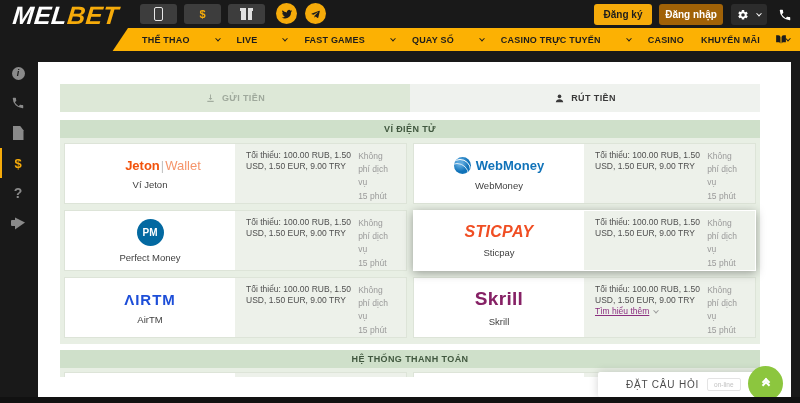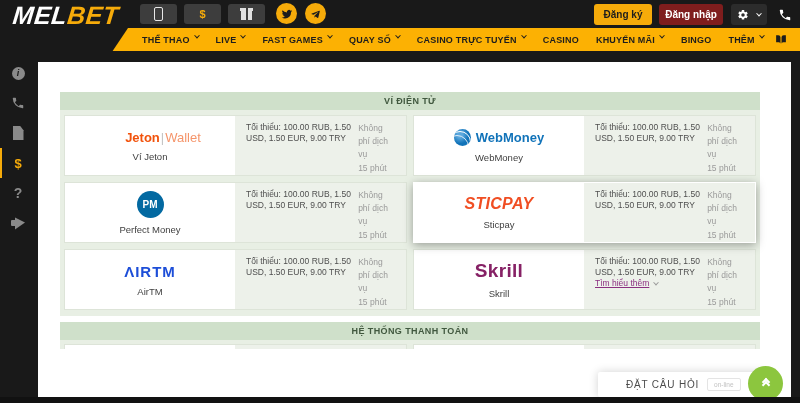--- a/index.html
+++ b/index.html
@@ -19,33 +19,33 @@
   .dollar-glyph { color:#f6ab0a; font-size:11px; font-weight:bold; }
   .gift-shape { width:11px; height:9px; background:#e0e0e0; position:relative; margin-top:3px; }
   .gift-shape:before { content:""; position:absolute; left:-1px; top:-3px; width:13px; height:2.5px; background:#e0e0e0; }
   .gift-shape:after { content:""; position:absolute; left:4.5px; top:-3px; width:2px; height:12px; background:#3d3d3d; }
   .social-btn { position:absolute; top:3px; width:21px; height:21px; border-radius:50%; background:#f6ab0a;
     display:flex; align-items:center; justify-content:center; cursor:pointer; }
   .sb-tw { left:276px; } .sb-tg { left:305px; }
   .auth-btn { position:absolute; top:4px; height:21px; border-radius:3px; font-size:10px; font-weight:bold;
     display:flex; align-items:center; justify-content:center; cursor:pointer; }
   .btn-register { left:594px; width:58px; background:#f6ab0a; color:#1d1d1d; }
-  .btn-login { left:659px; width:64px; background:#7f1d1d; color:#fff; }
+  .btn-login { left:659px; width:64px; background:#a16207; color:#fff; }
   .gear-btn { position:absolute; left:731px; top:4px; width:36px; height:21px; background:#2c2c2c; border-radius:3px;
     display:flex; align-items:center; justify-content:center; gap:3px; cursor:pointer; }
   .phone-btn { position:absolute; left:774px; top:4px; width:22px; height:21px;
     display:flex; align-items:center; justify-content:center; cursor:pointer; }
 
   
   .nav { position:absolute; top:28px; left:0; width:800px; height:23px; background:#fcb103; z-index:20;
     display:flex; align-items:center; padding-left:142px; gap:17px; }
   .nav-cut { position:absolute; top:28px; left:0; width:128px; height:23px; background:#191919; z-index:25;
     clip-path:polygon(0 0, 100% 0, 88% 100%, 0 100%); }
   .nav-item { font-size:9px; font-weight:bold; color:#1d1d1d; letter-spacing:.2px; white-space:nowrap;
-    cursor:pointer; display:flex; align-items:flex-start; }
+    cursor:pointer; display:flex; align-items:center;gap:21px; }
   .book-btn { position:absolute; right:12px; top:32px; z-index:26; cursor:pointer; }
 
   .chev { display:inline-block; width:4px; height:4px; border-right:1.5px solid currentColor;
     border-bottom:1.5px solid currentColor; transform:rotate(45deg) translate(-1px,-1px); margin-left:5px; }
 
   
   .sidebar { position:absolute; left:0; top:58px; width:38px; z-index:10; }
   .side-item { width:34px; height:30px; display:flex; align-items:center; justify-content:center;
     color:#8a8a8a; cursor:pointer; border-left:2px solid transparent; }
   .side-item.active { color:#f6ab0a; border-left-color:#f6ab0a; }
@@ -234,20 +234,40 @@
         <span class="q-glyph">?</span>
       </div>
     <div class="side-item">
         <span class="mega"></span>
       </div>
   </div>
 
   <div class="panel">
     <div class="content">
 
+      <div class="tabbar">
+        <div class="tab tab-deposit">
+          <svg width="11" height="11" viewBox="0 0 24 24">
+              <g fill="#9fa99c">
+                <path d="M11 3h2v8h3l-4 4-4-4h3z"></path>
+                <rect x="5" y="17" width="14" height="2.5"></rect>
+              </g>
+            </svg>
+          <span>GỬI TIỀN</span>
+        </div>
+        <div class="tab tab-withdraw">
+          <svg width="11" height="11" viewBox="0 0 24 24">
+              <g fill="#3a3a3a">
+                <circle cx="12" cy="7.5" r="4"></circle>
+                <path d="M4 20c0-4 4-6.5 8-6.5s8 2.5 8 6.5z"></path>
+              </g>
+            </svg>
+          <span>RÚT TIỀN</span>
+        </div>
+      </div>
 
 
       <div class="section-head">VÍ ĐIỆN TỬ</div>
 
       <div class="cards-wrap">
 
         <div class="card">
           <div class="logo-box">
             <div class="lg-jeton"><span>Jeton</span><span class="sep">|</span><span class="p2">Wallet</span></div>
             <div class="card-name">Ví Jeton</div>

